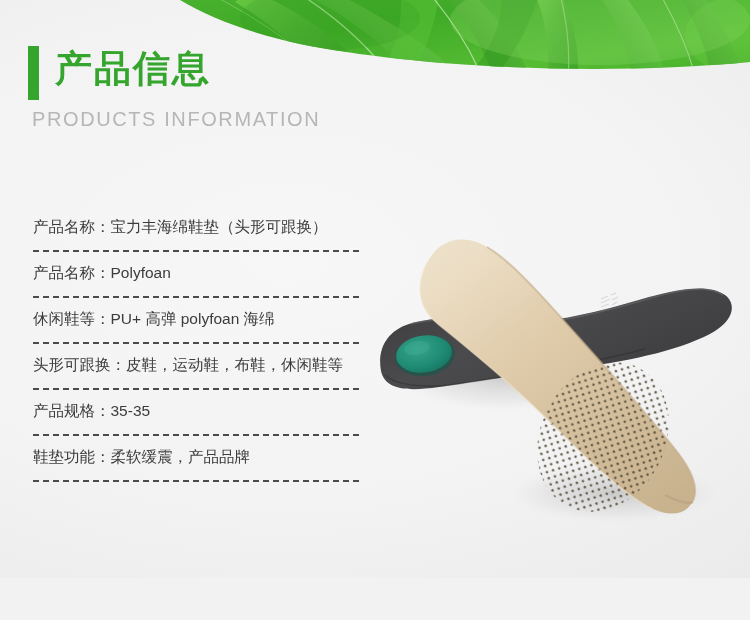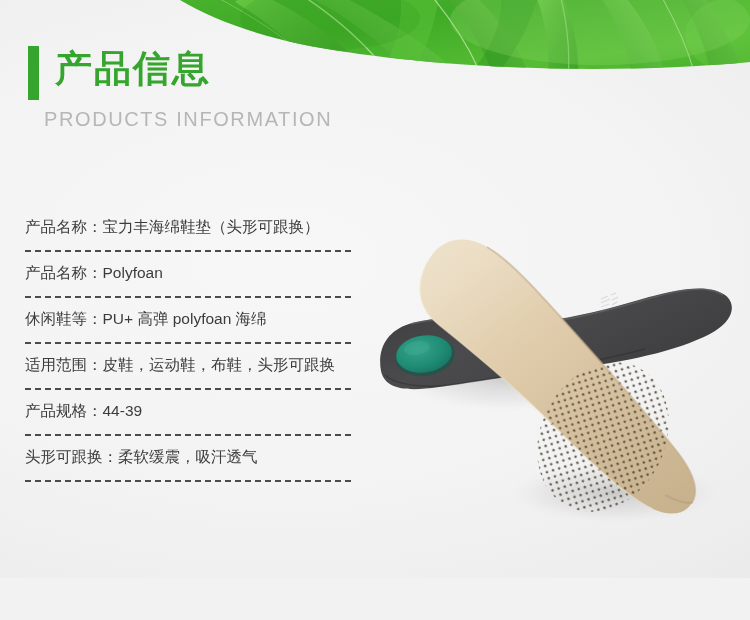--- a/index.html
+++ b/index.html
@@ -59,38 +59,39 @@
     top: 0px;
     font-size: 37px;
     font-weight: bold;
     color: #35a52e;
     letter-spacing: 2px;
     line-height: 1.45;
     white-space: nowrap;
   }
   #title-en {
     position: absolute;
-    left: 16px;
+    left: 4px;
     top: 66px;
     font-size: 20px;
     color: #b6b6b6;
     letter-spacing: 1.6px;
     white-space: nowrap;
   }
 
   
   #spec-list {
     position: absolute;
     left: 25px;
     top: 212px;
     width: 330px;
   }
   .spec-row {
     position: relative;
     height: 46px;
+    margin-left: 8px;
   }
   .spec-text {
     position: absolute;
     left: 0;
     top: 4px;
     font-size: 15.5px;
     color: #3c3c3c;
     white-space: nowrap;
     line-height: 22px;
   }
@@ -191,31 +192,31 @@
       <div class="spec-text">产品名称：Polyfoan</div>
       <div class="spec-divider"></div>
     </div>
 
     <div class="spec-row">
       <div class="spec-text">休闲鞋等：PU+ 高弹 polyfoan 海绵</div>
       <div class="spec-divider"></div>
     </div>
 
     <div class="spec-row">
-      <div class="spec-text">适用范围：皮鞋，运动鞋，布鞋，头形可跟换</div>
-      <div class="spec-divider"></div>
-    </div>
-
-    <div class="spec-row">
-      <div class="spec-text">产品规格：44-39</div>
-      <div class="spec-divider"></div>
-    </div>
-
-    <div class="spec-row">
-      <div class="spec-text">头形可跟换：柔软缓震，吸汗透气</div>
+      <div class="spec-text">头形可跟换：皮鞋，运动鞋，布鞋，休闲鞋等</div>
+      <div class="spec-divider"></div>
+    </div>
+
+    <div class="spec-row">
+      <div class="spec-text">产品规格：35-35</div>
+      <div class="spec-divider"></div>
+    </div>
+
+    <div class="spec-row">
+      <div class="spec-text">鞋垫功能：柔软缓震，产品品牌</div>
       <div class="spec-divider"></div>
     </div>
 
   </div>
 
   <div id="product-photo">
     <svg viewBox="0 0 385 310">
       <defs>
         <linearGradient id="beigeGrad" x1="0.15" y1="0" x2="0.9" y2="1">
           <stop offset="0%" stop-color="#e7d6b6"></stop>

